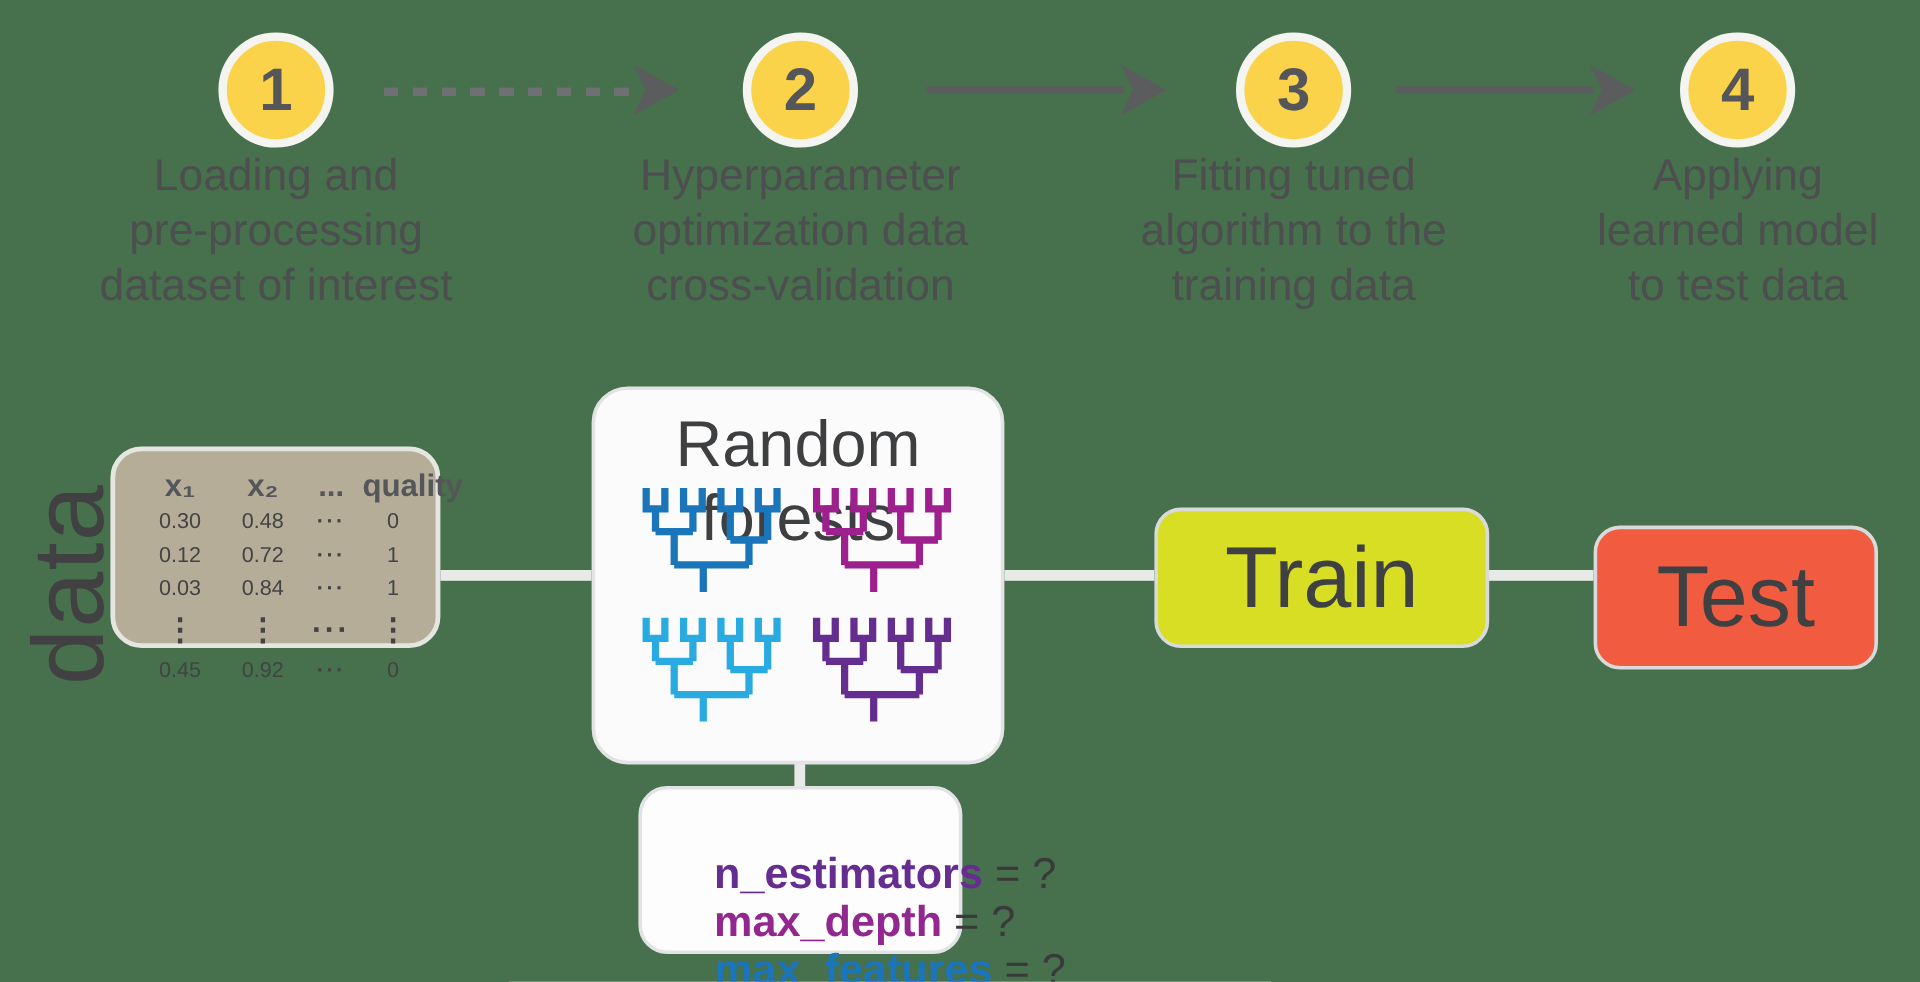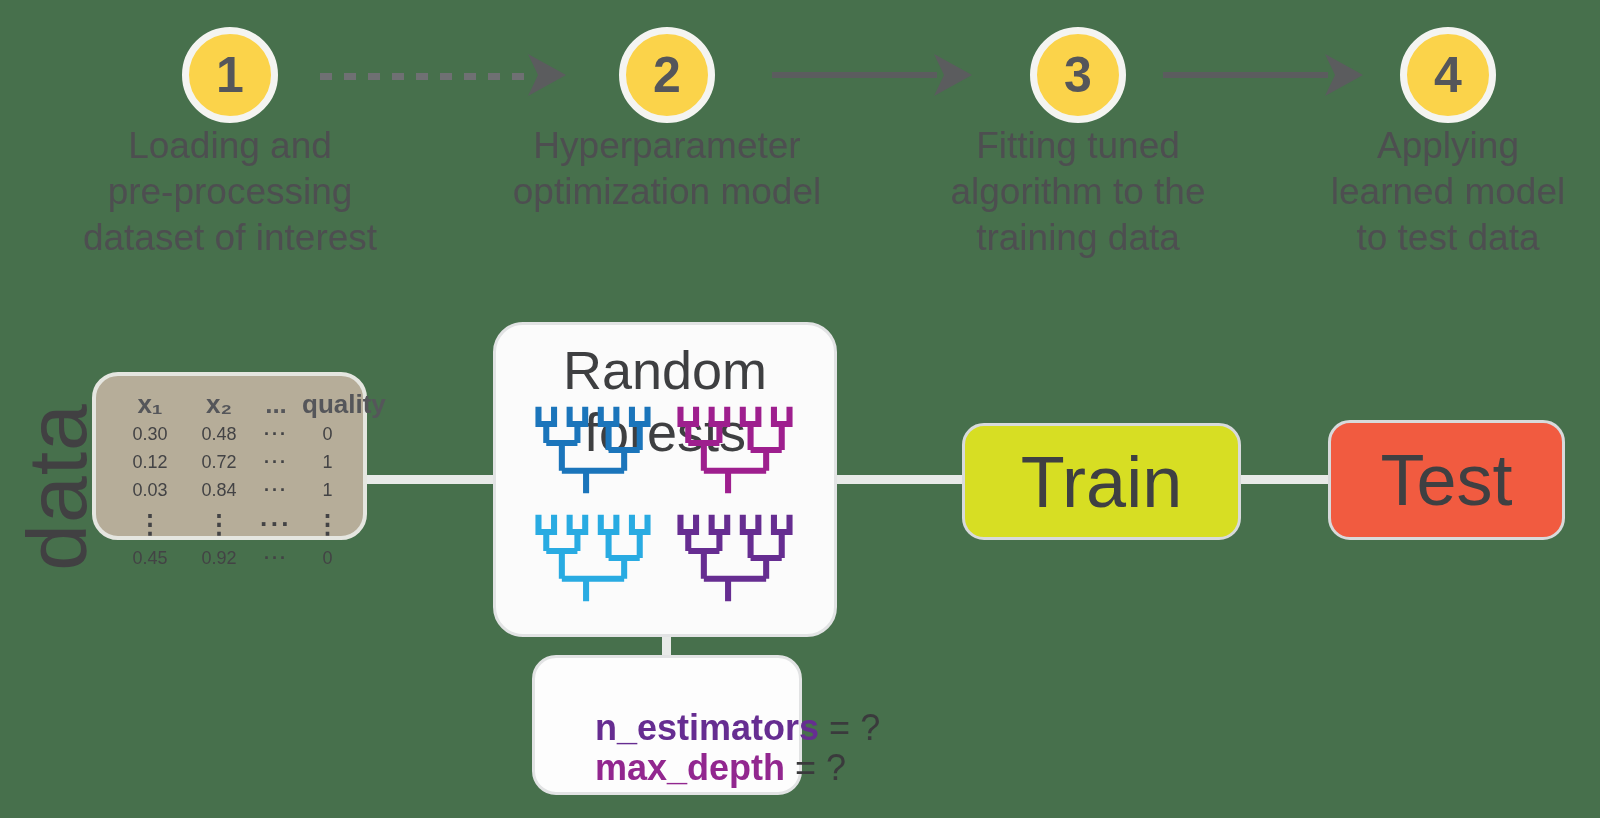--- a/index.html
+++ b/index.html
@@ -47,21 +47,21 @@
         background:#fdfdfd;border:3px solid #e2e3e4;border-radius:24px;
         box-sizing:border-box;padding-top:10px;}
   .hp-line{height:40px;line-height:40px;font-size:36px;white-space:pre;}
   .hp-name{font-weight:700;}
   .hp-eq{color:#3a3a3c;}
   
   .flow-box{position:absolute;border:3px solid #d8dadb;border-radius:22px;
         box-sizing:border-box;display:flex;align-items:center;justify-content:center;
         font-size:72px;color:#3f4042;}
   .train-box{left:962px;top:423px;width:279px;height:117px;background:#d7de23;}
-  .test-box{left:1328px;top:420px;width:237px;height:120px;background:#f15b40;}
+  .test-box{left:1328px;top:438px;width:237px;height:120px;background:#f15b40;}
 </style>
 </head>
 <body>
 
 <div class="canvas" style="background-color: rgb(71, 112, 76);">
 
   <div class="connector" style="left:367px;top:475px;width:126px;height:9px;"></div>
   <div class="connector" style="left:837px;top:475px;width:125px;height:9px;"></div>
   <div class="connector" style="left:1197px;top:475px;width:131px;height:9px;"></div>
   <div class="connector" style="left:662px;top:628px;width:9px;height:32px;"></div>
@@ -76,21 +76,22 @@
       <div>dataset of interest</div>
     </div>
   </div>
 
   <div class="step" style="left:667px;">
     <div class="step-circle">
       <span class="step-number">2</span>
     </div>
     <div class="step-caption">
       <div>Hyperparameter</div>
-      <div>optimization model</div>
+      <div>optimization data</div>
+      <div>cross-validation</div>
     </div>
   </div>
 
   <div class="step" style="left:1078px;">
     <div class="step-circle">
       <span class="step-number">3</span>
     </div>
     <div class="step-caption">
       <div>Fitting tuned</div>
       <div>algorithm to the</div>
@@ -183,20 +184,23 @@
     </div>
   </div>
 
   <div class="hp-box">
     <div class="hp-line">
       <span class="hp-name" style="color: rgb(102, 45, 145);">n_estimators</span><span class="hp-eq"> = ?</span>
     </div>
     <div class="hp-line">
       <span class="hp-name" style="color: rgb(146, 39, 143);">max_depth</span><span class="hp-eq"> = ?</span>
     </div>
+    <div class="hp-line">
+      <span class="hp-name" style="color: rgb(27, 117, 188);">max_features</span><span class="hp-eq"> = ?</span>
+    </div>
   </div>
 
   <div class="flow-box train-box" style="background-color: rgb(215, 222, 35);">
     <span>Train</span>
   </div>
   <div class="flow-box test-box" style="background-color: rgb(241, 91, 64);">
     <span>Test</span>
   </div>
 
 </div>

